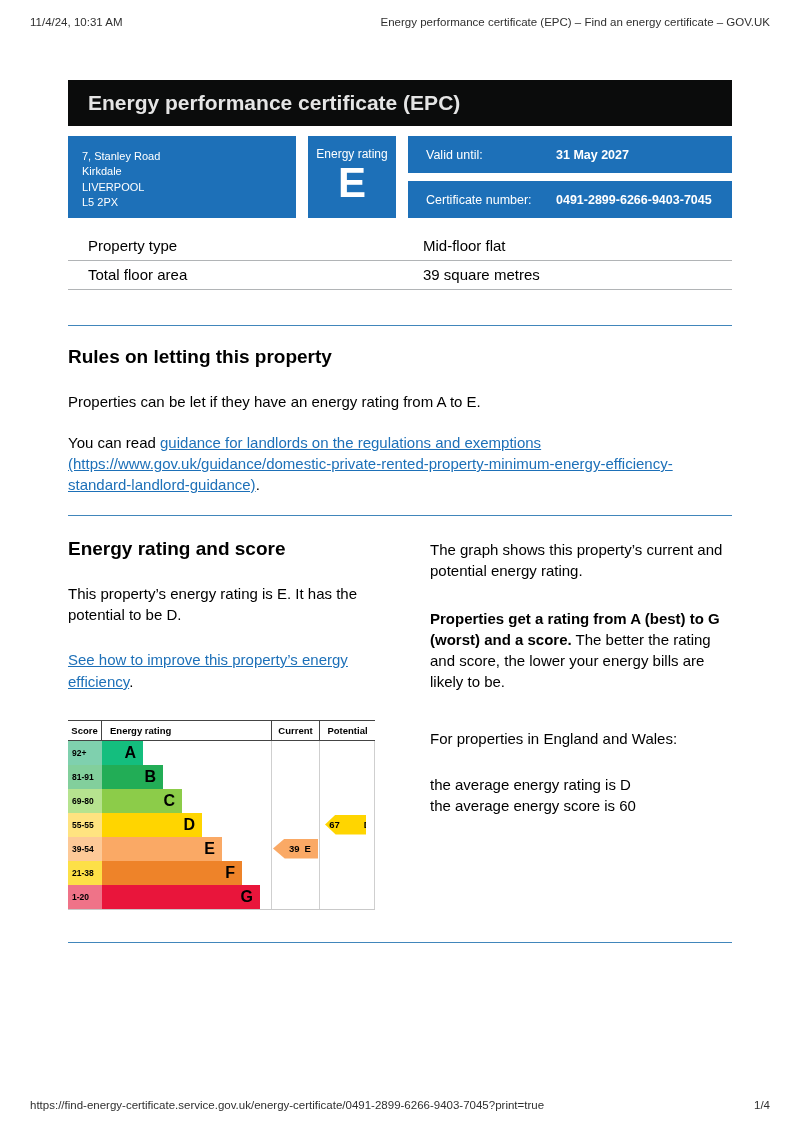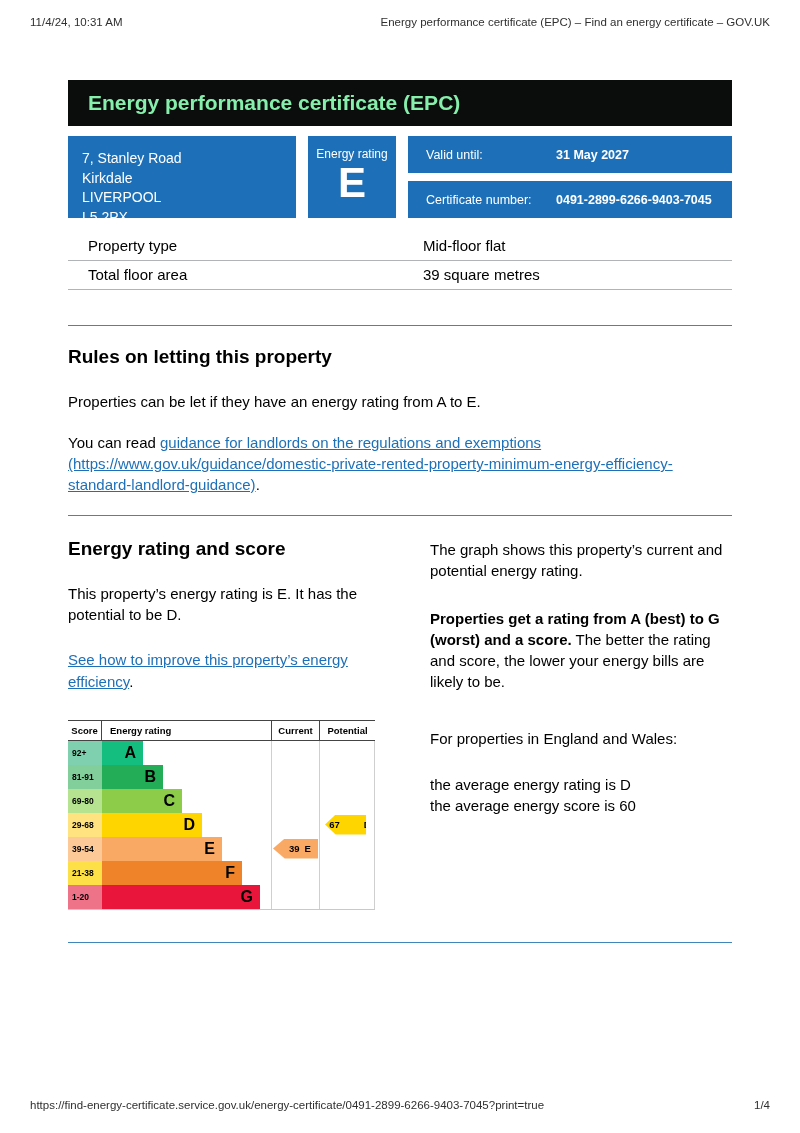--- a/index.html
+++ b/index.html
@@ -11,25 +11,25 @@
   
   .print-header { position:absolute; top:16px; left:30px; right:30px; font-size:11.5px; color:#303030; }
   .ph-date { position:absolute; left:0; top:0; }
   .ph-title { position:absolute; left:0; right:0; text-align:right; top:0; }
   .print-footer { position:absolute; bottom:22px; left:30px; right:30px; font-size:11.5px; color:#303030; }
   .pf-url { position:absolute; left:0; bottom:0; }
   .pf-page { position:absolute; right:0; bottom:0; }
 
   .content { position:absolute; left:68px; top:80px; width:664px; }
 
-  .banner { background:#0b0c0c; color:#86efac; height:46px; display:flex; align-items:center; padding-left:20px; }
+  .banner { background:#0b0c0c; color:#e5e5e5; height:46px; display:flex; align-items:center; padding-left:20px; }
   .banner h1 { font-size:21px; font-weight:bold; }
 
   .summary-row { display:flex; gap:12px; margin-top:10px; height:82px; }
-  .address-box { width:228px; background:#1d70b8; color:#fff; padding:13px 14px; font-size:14px; line-height:1.4; }
+  .address-box { width:228px; background:#1d70b8; color:#fff; padding:13px 14px; font-size:11px; line-height:1.4; }
   .rating-box { width:88px; background:#1d70b8; color:#fff; display:flex; flex-direction:column; align-items:center; padding-top:11px; }
   .rating-box .lbl { font-size:12px; }
   .rating-box .big { font-size:42px; font-weight:bold; line-height:1; margin-top:1px; }
   .right-stack { flex:1; display:flex; flex-direction:column; gap:8px; }
   .info-row { flex:1; background:#1d70b8; color:#fff; display:flex; align-items:center; font-size:12.5px; padding-left:18px; }
   .info-row .lbl { width:130px; }
   .info-row .val { font-weight:bold; }
 
   .prop-table { margin-top:14px; font-size:15px; }
   .prop-row { display:flex; border-bottom:1px solid #b1b4b6; padding:5px 0 6px; }
@@ -153,21 +153,21 @@
               </div>
               <div class="band-row">
                 <div class="score-cell" style="background: rgb(130, 207, 156);">81-91</div>
                 <div class="band-bar" style="background: rgb(34, 173, 86); width: 61px;">B</div>
               </div>
               <div class="band-row">
                 <div class="score-cell" style="background: rgb(182, 227, 143);">69-80</div>
                 <div class="band-bar" style="background: rgb(140, 204, 73); width: 80px;">C</div>
               </div>
               <div class="band-row">
-                <div class="score-cell" style="background: rgb(255, 227, 128);">29-68</div>
+                <div class="score-cell" style="background: rgb(255, 227, 128);">55-55</div>
                 <div class="band-bar" style="background: rgb(255, 213, 0); width: 100px;">D</div>
               </div>
               <div class="band-row">
                 <div class="score-cell" style="background: rgb(253, 201, 151);">39-54</div>
                 <div class="band-bar" style="background: rgb(250, 169, 101); width: 120px;">E</div>
               </div>
               <div class="band-row">
                 <div class="score-cell" style="background: #fde047;">21-38</div>
                 <div class="band-bar" style="background: rgb(238, 131, 41); width: 140px;">F</div>
               </div>

